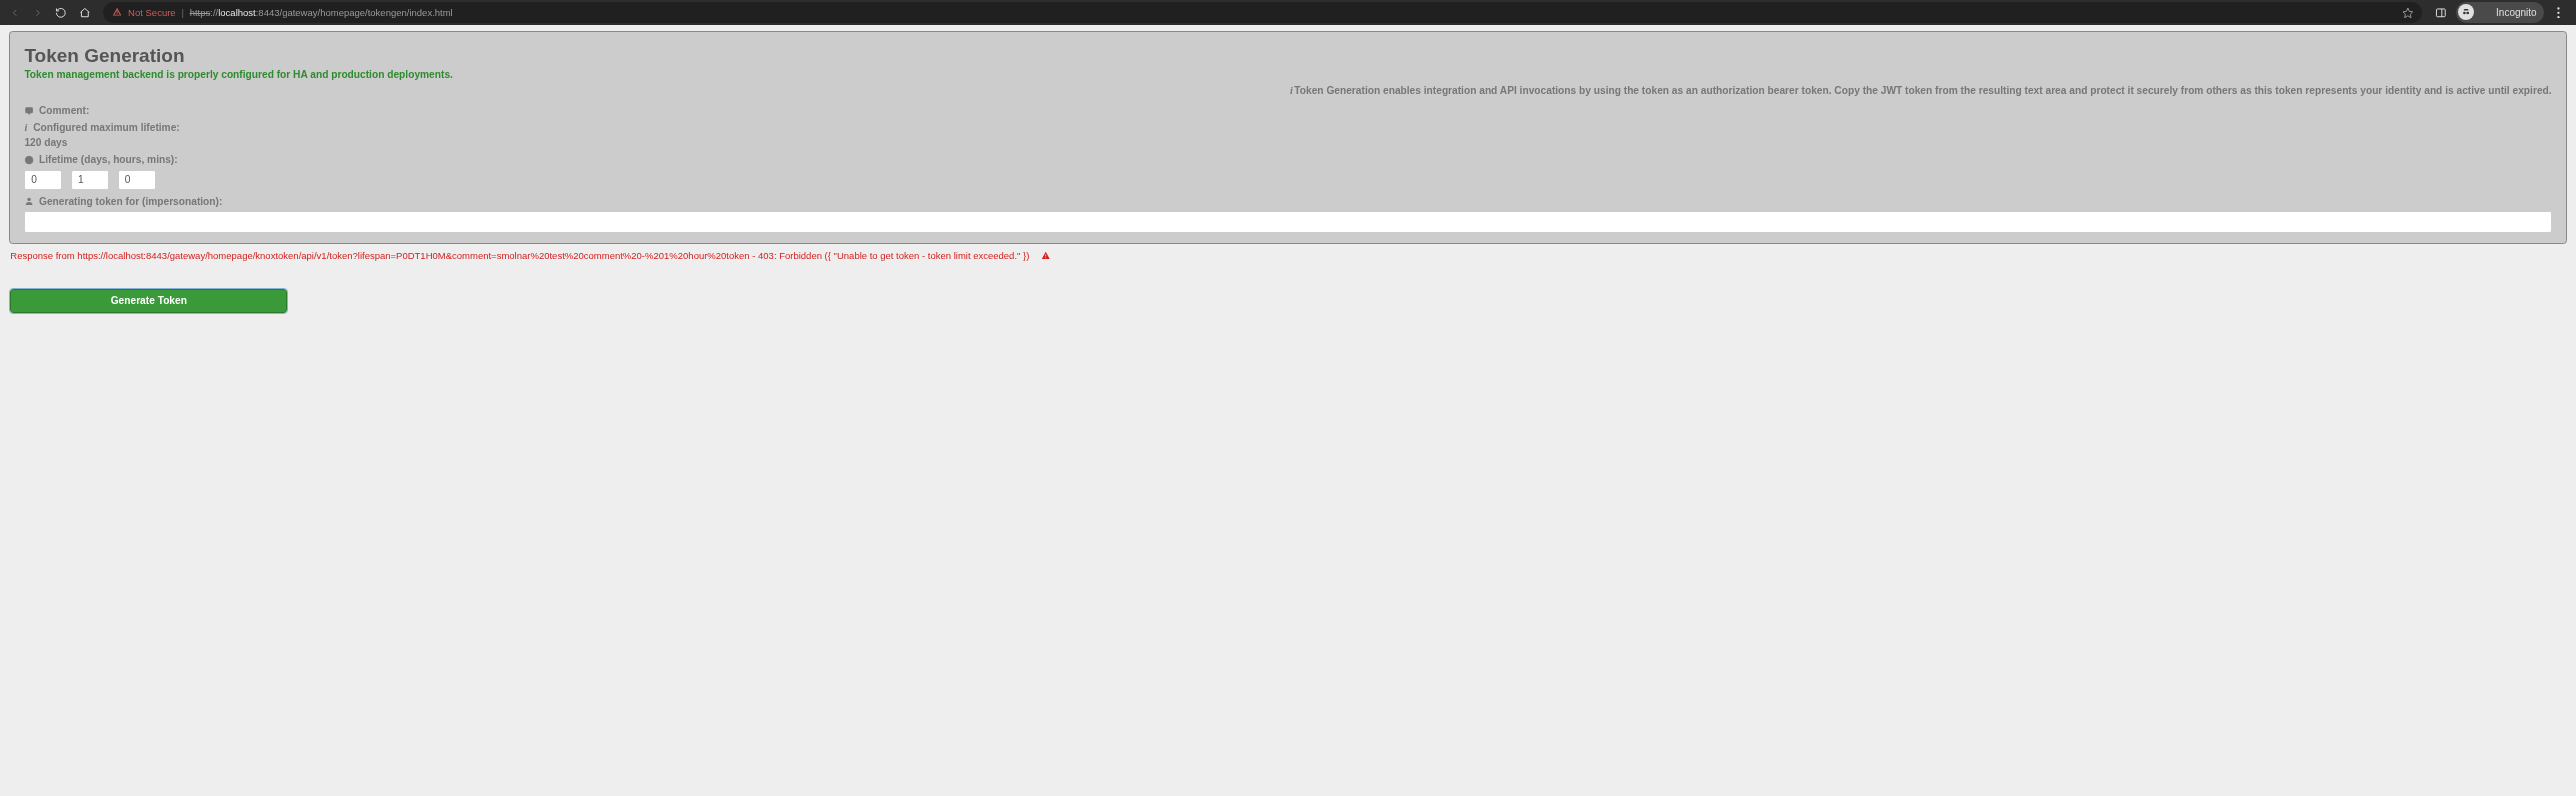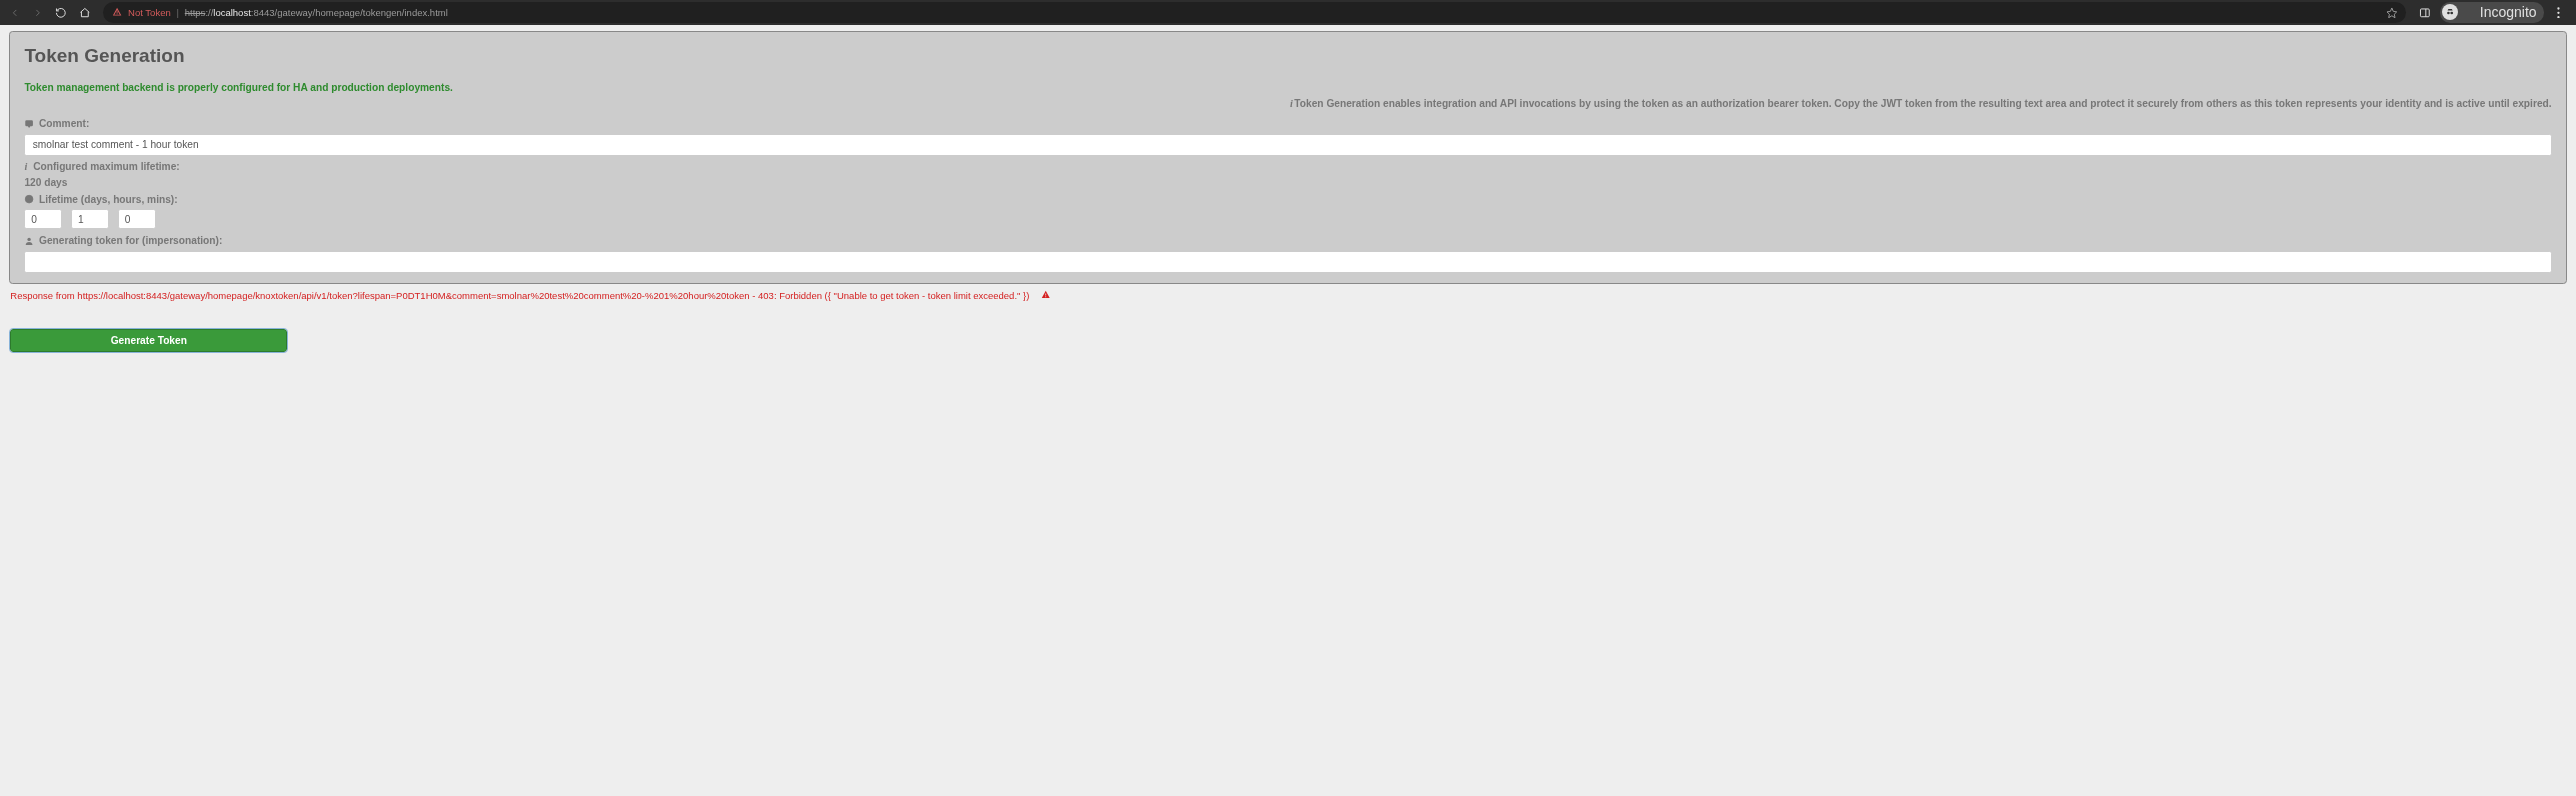--- a/index.html
+++ b/index.html
@@ -47,41 +47,41 @@
     .url-host { color: #e8e8e8; }
     .url-path { color: #9a9a9a; }
     .url-spacer { flex: 1; }
     .star-icon { color: #9a9a9a; display:flex; }
     
     .right-controls { display:flex; align-items:center; gap:4.4px; padding-right:2.9px;}
     .panel-icon { color:#e0e0e0; display:flex; align-items:center; justify-content:center; width:20.4px; height:20.4px;}
     .incognito-badge {
       display:flex; align-items:center; gap:22px; color:#e0e0e0;
       background:#4a4a4a; padding:2.2px 7.3px 2.2px 2.2px; border-radius:10.2px;
-      font-size:14px;
+      font-size:10px;
     }
     .incognito-circle {
       width:16px; height:16px; border-radius:50%; background:#e0e0e0;
       display:flex; align-items:center; justify-content:center;
     }
     .menu-dots { color:#e0e0e0; width:20.4px; display:flex; justify-content:center; }
     
     
     .page-wrap { padding: 5.8px 8.8px; }
     .panel {
       background: #cccccc;
       border: 0.7px solid #888888;
       border-radius: 3.6px;
       padding: 13px 14.6px 10.2px 14.6px;
     }
     .page-title {
       font-size: 19px;
       font-weight: 700;
       color: #555555;
-      margin-bottom: 15px;
+      margin-bottom: 2px;
     }
     .status-ok {
       color: #2e8b2e;
       font-weight: 700;
       font-size: 10.2px;
       margin-bottom: 4.4px;
     }
     .info-text {
       color: #777777;
       font-weight: 700;
@@ -186,21 +186,21 @@
         <path d="M5 10v10h14V10"></path>
       </svg>
   </div>
 
   <div class="url-bar">
     <span class="not-secure-icon">
       <svg width="10.2" height="10.2" viewBox="0 0 24 24" fill="currentColor">
           <path d="M12 2L2 20h20L12 2zm0 5l6.5 11h-13L12 7zm-1 3v4h2v-4h-2zm0 5v2h2v-2h-2z"></path>
         </svg>
     </span>
-    <span class="not-secure-text">Not Token</span>
+    <span class="not-secure-text">Not Secure</span>
     <span class="url-sep">|</span>
     <span>
       <span class="url-https">https</span><span class="url-path">://</span><span class="url-host">localhost</span><span class="url-path">:8443/gateway/homepage/tokengen/index.html</span>
     </span>
     <span class="url-spacer"></span>
     <span class="star-icon">
       <svg width="11.7" height="11.7" viewBox="0 0 24 24" fill="none" stroke="currentColor" stroke-width="2">
           <path d="M12 2l2.9 6.9L22 10l-5 4.9 1.5 7.1L12 18l-6.5 4 1.5-7.1L2 10l7.1-1.1L12 2z"></path>
         </svg>
     </span>
@@ -243,21 +243,20 @@
     <div class="info-text">
       <span class="info-i">i</span><span>Token Generation enables integration and API invocations by using the token as an authorization bearer token. Copy the JWT token from the resulting text area and protect it securely from others as this token represents your identity and is active until expired.</span>
     </div>
     
     <div class="field-label">
       <svg class="icon" viewBox="0 0 24 24">
           <path d="M21 6a3 3 0 0 0-3-3H6a3 3 0 0 0-3 3v8a3 3 0 0 0 3 3h3l3 4 3-4h3a3 3 0 0 0 3-3V6z"></path>
         </svg>
       <span>Comment:</span>
     </div>
-    <input class="text-input" type="text" value="smolnar test comment - 1 hour token" style="">
     
     <div class="field-label">
       <span class="info-i">i</span>
         <span>Configured maximum lifetime:</span>
     </div>
     <div class="static-value">120 days</div>
     
     <div class="field-label">
       <svg class="icon" viewBox="0 0 24 24" fill="none" stroke="#777" stroke-width="2">
           <circle cx="12" cy="12" r="9"></circle>

